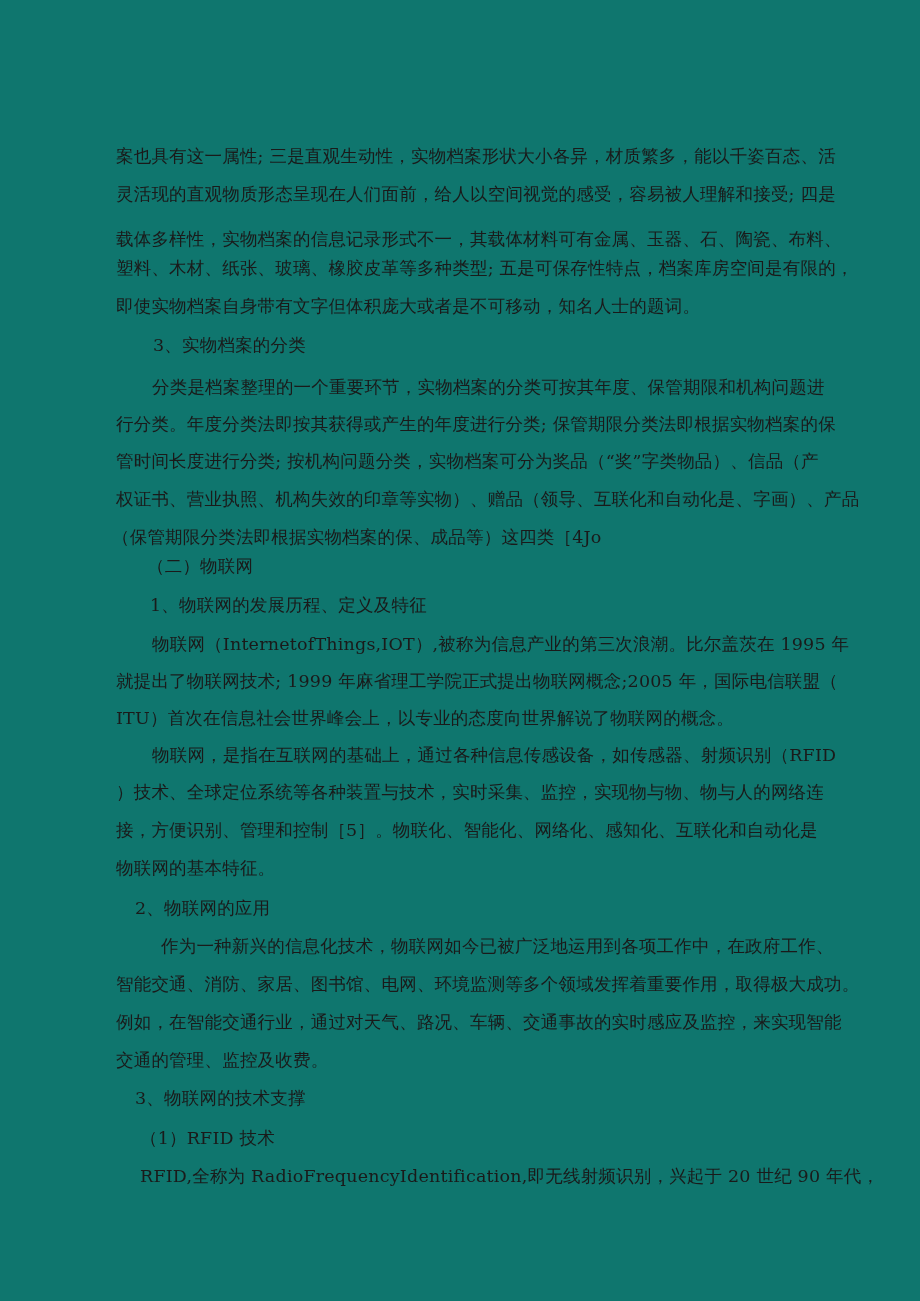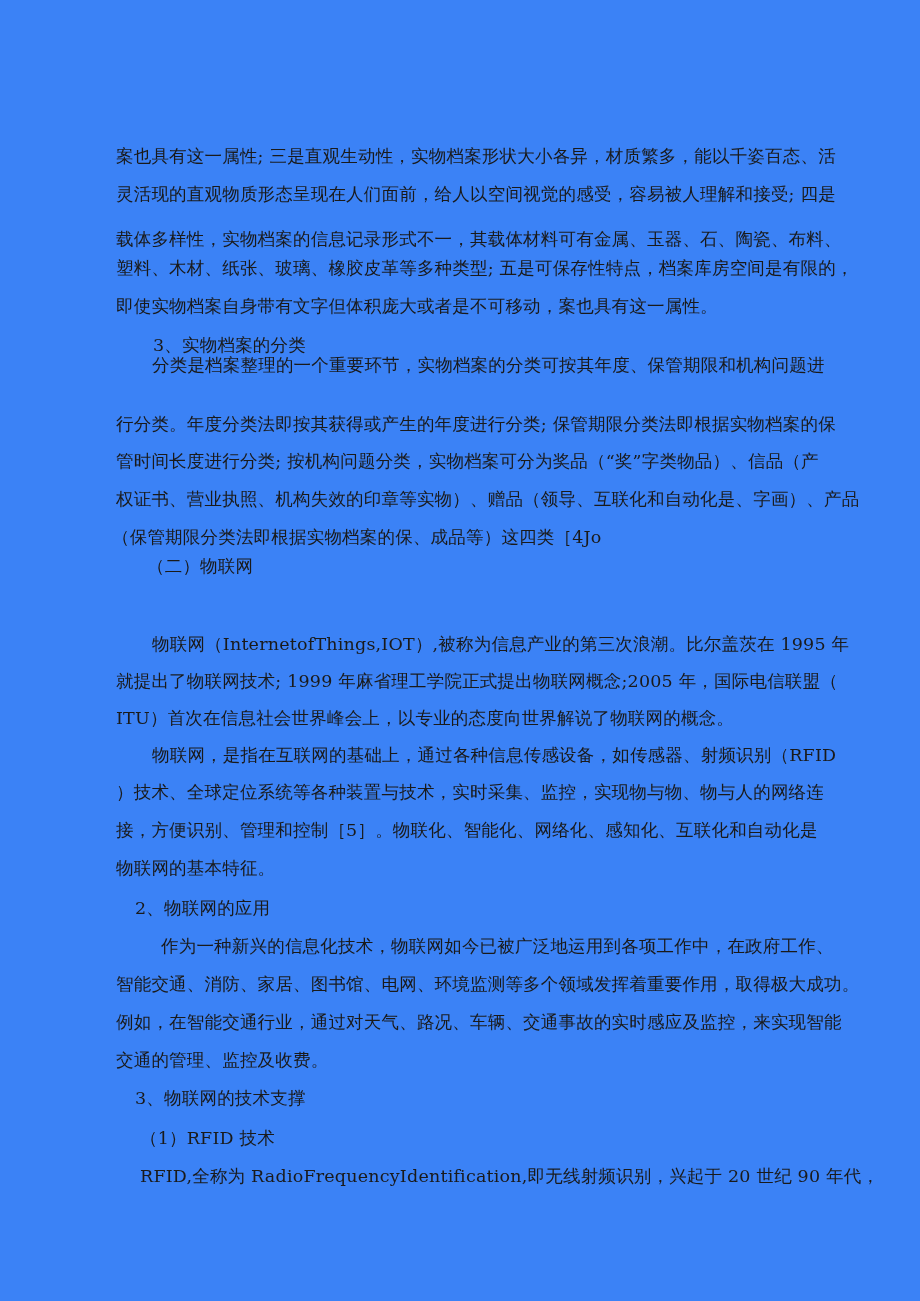--- a/index.html
+++ b/index.html
@@ -1,50 +1,51 @@
 <!DOCTYPE html>
 <html><head>
 <meta charset="utf-8">
 <style>
   html, body { margin: 0; padding: 0; background: #ffffff; }
   body { width: 920px; height: 1301px; position: relative; overflow: hidden;
          font-family: "DejaVu Serif", "Liberation Serif", serif; color: #1a1a1a; }
-  .page { position: absolute; left: 0; top: 0; width: 920px; height: 1301px; background: #3b82f6; }
+  .page { position: absolute; left: 0; top: 0; width: 920px; height: 1301px; background: #0f766e; }
   .line { position: absolute; white-space: nowrap; font-size: 17.5px; line-height: 22px;
           letter-spacing: 0.2px; text-align: center; }
   .full { left: 116px; width: 690px; text-align: justify; text-align-last: justify; }
   .ind  { left: 152px; width: 654px; text-align: justify; text-align-last: justify; }
   .last { text-align-last: left; }
   .h1   { left: 152px; }
 </style>
 </head>
 <body>
 
 <div class="page">
 
   <div>
     <div class="line full" style="top:145px">案也具有这一属性; 三是直观生动性，实物档案形状大小各异，材质繁多，能以千姿百态、活</div>
     <div class="line full" style="top:183px">灵活现的直观物质形态呈现在人们面前，给人以空间视觉的感受，容易被人理解和接受; 四是</div>
     <div class="line full" style="top:228px;width:702px">载体多样性，实物档案的信息记录形式不一，其载体材料可有金属、玉器、石、陶瓷、布料、</div>
     <div class="line full" style="top:257px">塑料、木材、纸张、玻璃、橡胶皮革等多种类型; 五是可保存性特点，档案库房空间是有限的，</div>
-    <div class="line full last" style="top:295px">即使实物档案自身带有文字但体积庞大或者是不可移动，案也具有这一属性。</div>
+    <div class="line full last" style="top:295px">即使实物档案自身带有文字但体积庞大或者是不可移动，知名人士的题词。</div>
   </div>
 
   <div class="line h1" style="top:334px;left:153px">3、实物档案的分类</div>
 
   <div>
-    <div class="line ind" style="top:354px">分类是档案整理的一个重要环节，实物档案的分类可按其年度、保管期限和机构问题进</div>
+    <div class="line ind" style="top:376px">分类是档案整理的一个重要环节，实物档案的分类可按其年度、保管期限和机构问题进</div>
     <div class="line full" style="top:413px">行分类。年度分类法即按其获得或产生的年度进行分类; 保管期限分类法即根据实物档案的保</div>
     <div class="line full" style="top:450px">管时间长度进行分类; 按机构问题分类，实物档案可分为奖品（“奖”字类物品）、信品（产</div>
     <div class="line full" style="top:488px">权证书、营业执照、机构失效的印章等实物）、赠品（领导、互联化和自动化是、字画）、产品</div>
     <div class="line full last" style="top:526px;left:112px">（保管期限分类法即根据实物档案的保、成品等）这四类［4Jo</div>
   </div>
 
   <div class="line" style="top:555px;left:147px">（二）物联网</div>
 
+  <div class="line" style="top:594px;left:150px">1、物联网的发展历程、定义及特征</div>
 
   <div>
     <div class="line ind latin-mix" style="top:633px">物联网（InternetofThings,IOT）,被称为信息产业的第三次浪潮。比尔盖茨在 1995 年</div>
     <div class="line full" style="top:670px">就提出了物联网技术; 1999 年麻省理工学院正式提出物联网概念;2005 年，国际电信联盟（</div>
     <div class="line full last" style="top:707px">ITU）首次在信息社会世界峰会上，以专业的态度向世界解说了物联网的概念。</div>
   </div>
 
   <div>
     <div class="line ind" style="top:744px">物联网，是指在互联网的基础上，通过各种信息传感设备，如传感器、射频识别（RFID</div>
     <div class="line full" style="top:781px">）技术、全球定位系统等各种装置与技术，实时采集、监控，实现物与物、物与人的网络连</div>

